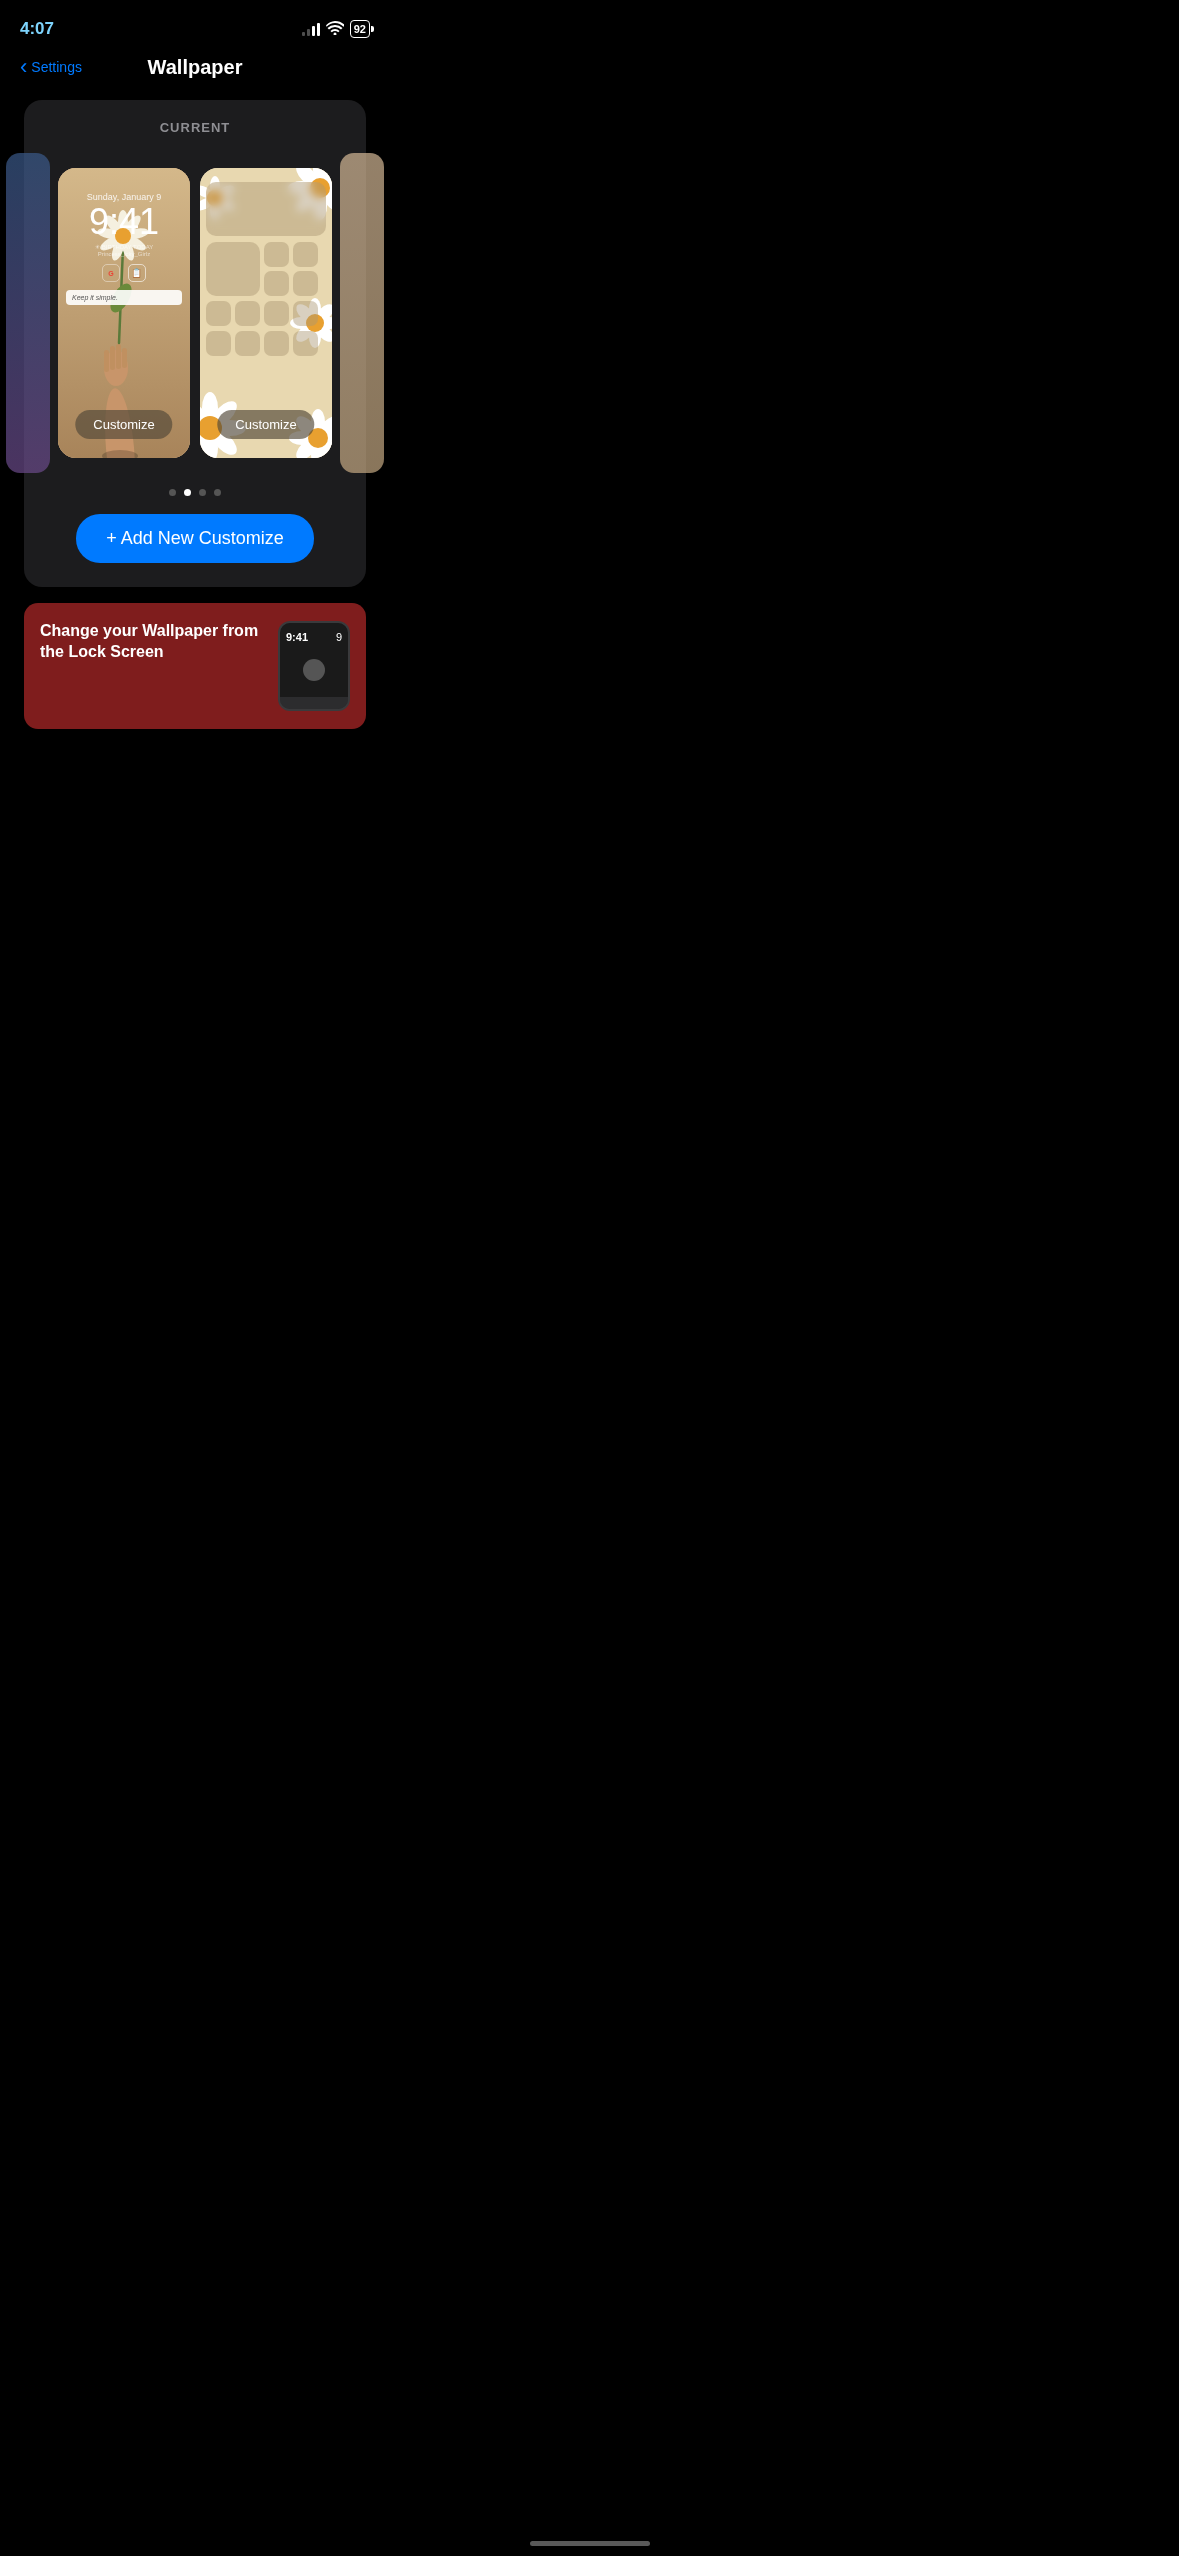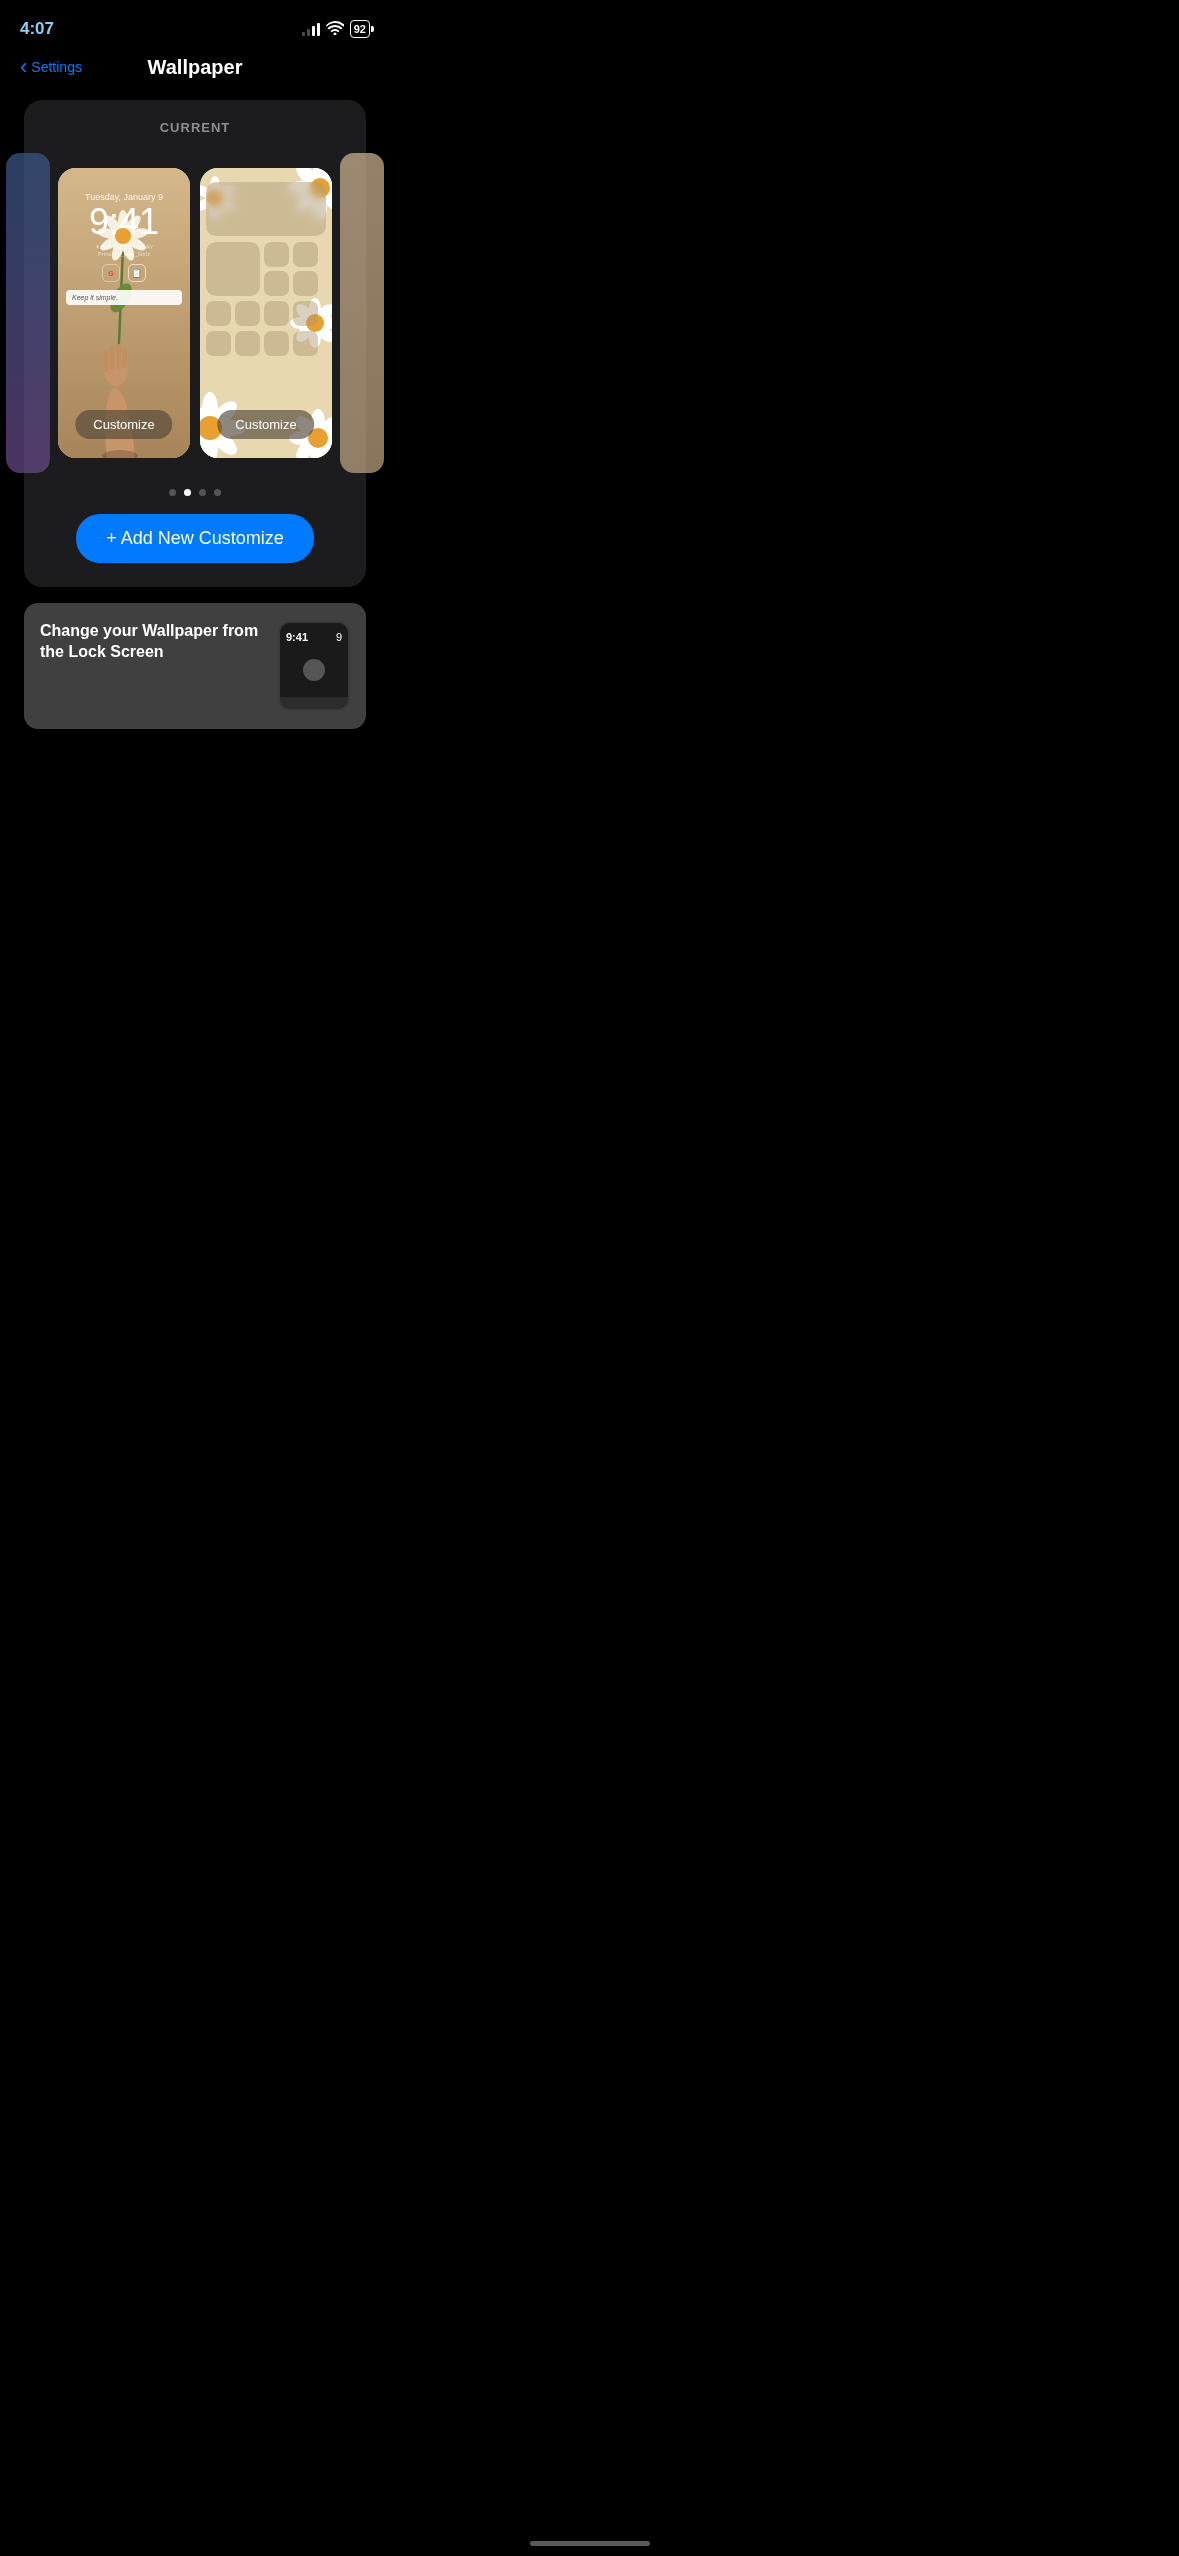--- a/index.html
+++ b/index.html
@@ -314,21 +314,21 @@
       font-size: 18px;
       font-weight: 500;
       cursor: pointer;
       margin-top: 18px;
       width: auto;
       min-width: 220px;
     }
 
     
     .info-card {
-      background: #404040;
+      background: #7f1d1d;
       border-radius: 14px;
       padding: 18px 16px;
       display: flex;
       align-items: flex-start;
       gap: 16px;
     }
 
     .info-text {
       flex: 1;
     }
@@ -489,21 +489,21 @@
                 <ellipse cx="0" cy="-14" rx="5" ry="12" fill="#f5f0e0" transform="rotate(280)"></ellipse>
                 <ellipse cx="0" cy="-14" rx="5" ry="12" fill="#f5f0e0" transform="rotate(320)"></ellipse>
                 <circle cx="0" cy="0" r="8" fill="#e8a030"></circle>
               </g>
 
               <ellipse cx="63" cy="130" rx="8" ry="16" fill="#6a8a3a" transform="rotate(30 63 130)"></ellipse>
 
               <ellipse cx="62" cy="288" rx="18" ry="6" fill="rgba(0,0,0,0.2)"></ellipse>
             </svg>
             <div class="lockscreen-content">
-              <div class="ls-date">Tuesday, January 9</div>
+              <div class="ls-date">Sunday, January 9</div>
               <div class="ls-time">9:41</div>
               <div class="ls-subtitle">
                 <div style="font-size:6px;color:rgba(255,255,255,0.6);text-align:center;line-height:1.2;">
                   ☀ BIRTHDAY TODAY<br>Princess_icky_Girlz
                 </div>
               </div>
               <div class="ls-icons-row">
                 <div class="ls-icon" style="font-size:7px;font-weight:700;color:#ea4335;border-color:rgba(255,255,255,0.4);">G</div>
                 <div class="ls-icon" style="font-size:9px;">📋</div>
               </div>

